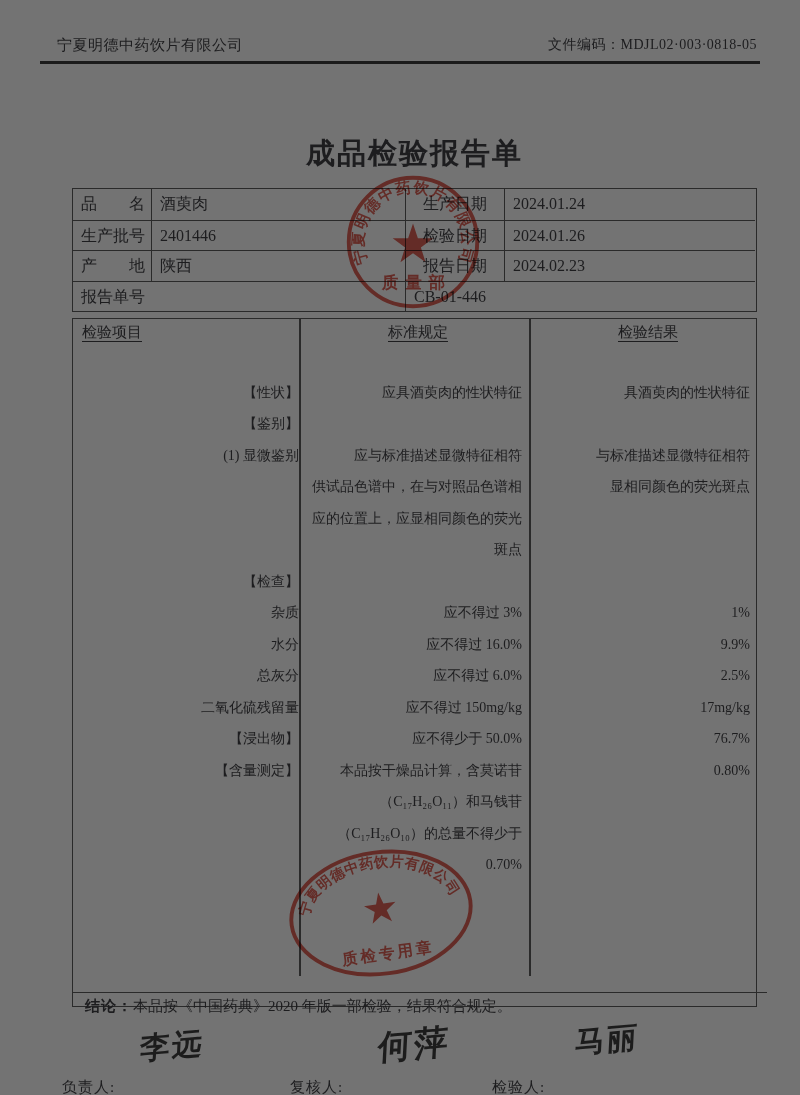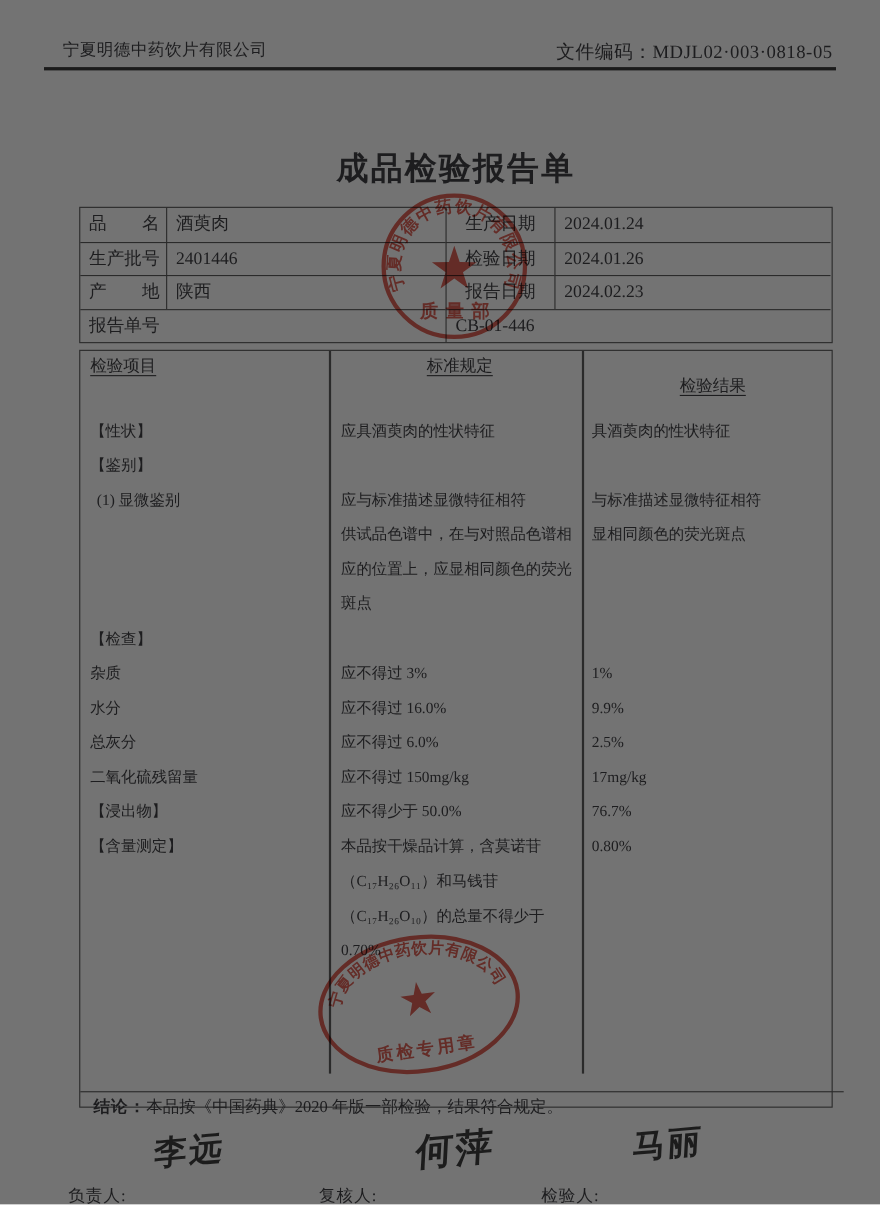--- a/index.html
+++ b/index.html
@@ -2,21 +2,21 @@
 <html><head>
 <meta charset="utf-8">
 <style>
   html,body{margin:0;padding:0;background:#ffffff;}
   .sheet{
     position:relative;width:800px;height:1095px;background:#737373;overflow:hidden;
     font-family:"Liberation Serif","DejaVu Serif",serif;color:#1d1d1f;
   }
   
   .hdr-company{position:absolute;left:57px;top:36px;font-size:15px;letter-spacing:.5px;}
-  .hdr-code{position:absolute;right:43px;top:36px;font-size:17px;letter-spacing:.5px;}
+  .hdr-code{position:absolute;right:43px;top:36px;font-size:14px;letter-spacing:.5px;}
   .hdr-rule{position:absolute;left:40px;top:61px;width:720px;height:2.5px;background:#1b1b1b;}
   
   .title{position:absolute;left:72px;top:134px;width:685px;text-align:center;
          font-size:29px;font-weight:bold;letter-spacing:2px;}
   
   .info{position:absolute;left:72px;top:188px;width:685px;border:1.5px solid #2a2a2a;
         display:grid;grid-template-columns:78px 254px 99px 251px;box-sizing:border-box;font-size:16px;}
   .info .c{box-sizing:border-box;height:30.5px;line-height:29px;padding:0 8px;
            border-top:1.5px solid #2a2a2a;white-space:nowrap;overflow:hidden;}
   .info .r1{border-top:none;}
@@ -27,23 +27,23 @@
   
   .main{position:absolute;left:72px;top:318px;width:685px;height:689px;
         border:1.5px solid #2a2a2a;box-sizing:border-box;font-size:14px;padding-left:43px;}
   .vline{position:absolute;top:0;width:1.5px;height:657px;background:#2a2a2a;}
   .vline.v1{left:226px;}
   .vline.v2{left:456px;}
   .thead{position:absolute;top:4px;left:0;width:682px;height:26px;}
   .thead span{display:inline-block;font-size:15px;text-decoration:underline;text-underline-offset:4px;}
   .th-item{position:absolute;left:9px;top:0;}
   .th-std{position:absolute;left:226px;top:0;width:238px;text-align:center;}
-  .th-res{position:absolute;left:456px;top:0;width:238px;text-align:center;margin-top:18px;}
+  .th-res{position:absolute;left:456px;top:0;width:238px;text-align:center;}
   .tbody{position:absolute;top:57.5px;left:0;width:682px;}
-  .trow{display:grid;grid-template-columns:226px 230px 226px;min-height:31.5px;}
+  .trow{display:grid;grid-template-columns:226px 230px 226px;min-height:31.5px;text-align:right;}
   .trow .td{line-height:31.5px;box-sizing:border-box;}
   .td.c1{padding-left:9px;}
   .td.c1.indent{padding-left:15px;}
   .td.c2{padding-left:11px;padding-right:7px;}
   .td.c3{padding-left:9px;padding-right:5px;}
   
   .concl{position:absolute;left:0;top:657px;width:682px;height:27px;border-top:1.5px solid #2a2a2a;
          display:flex;align-items:center;padding-left:12px;box-sizing:content-box;font-size:15px;margin-top:16px;}
   .concl b{font-weight:bold;letter-spacing:1px;}
   

